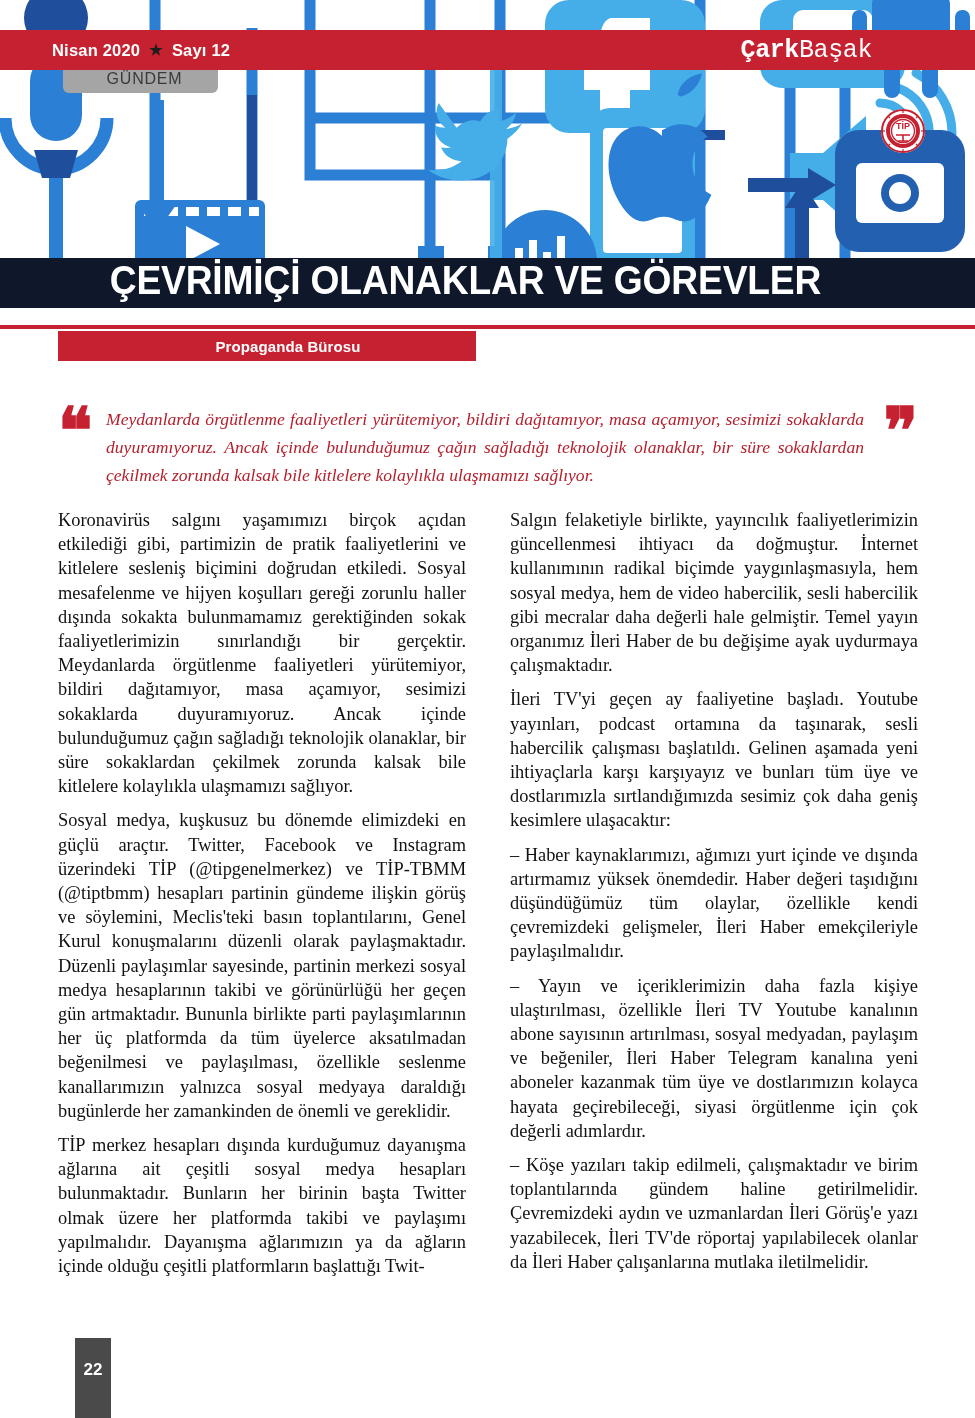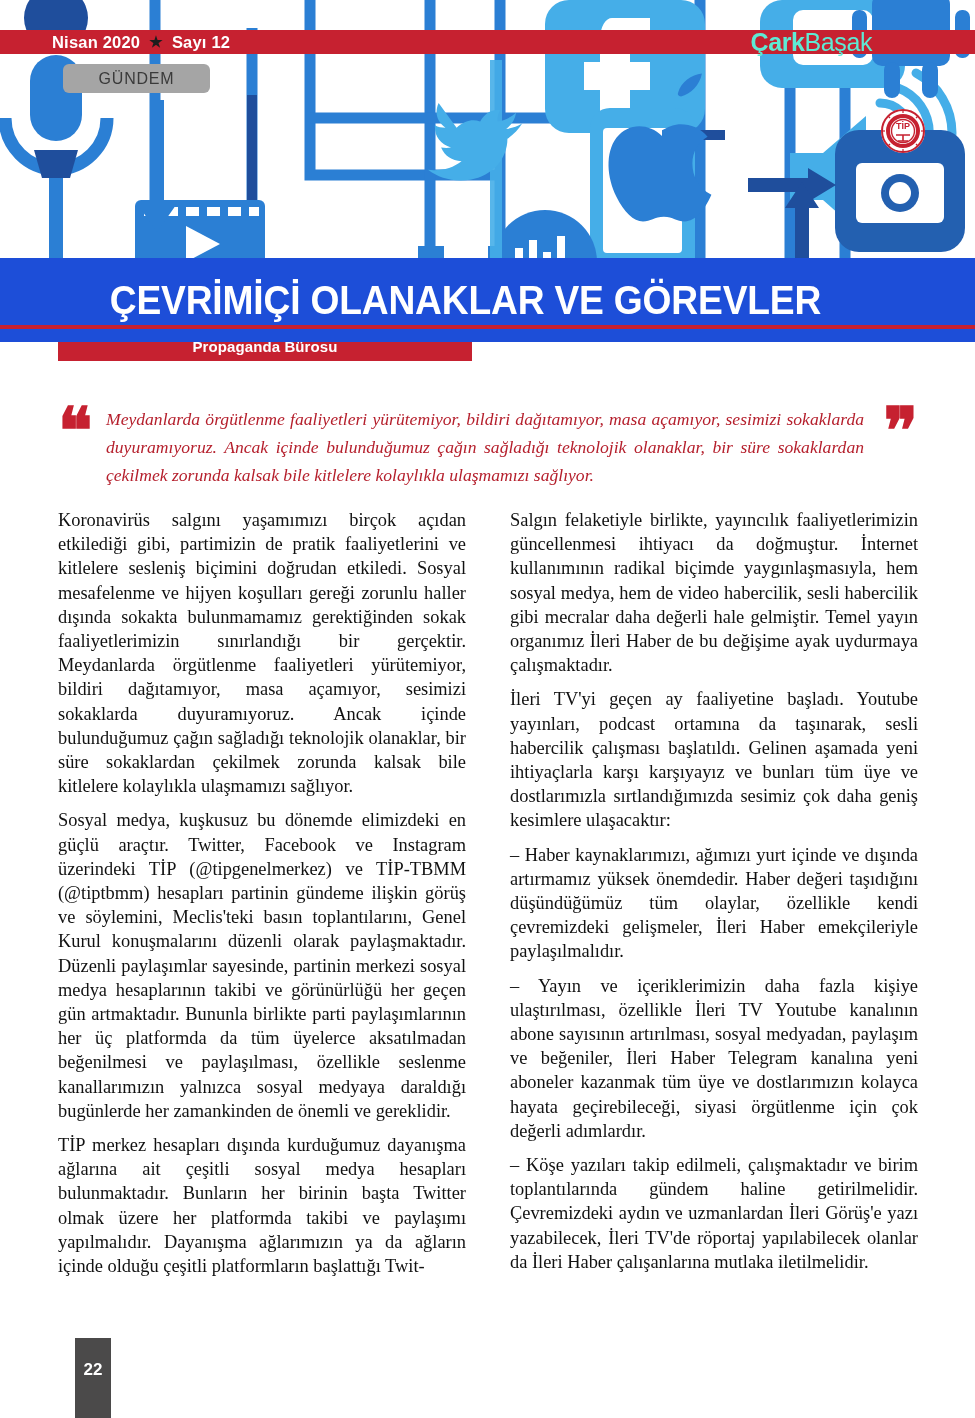--- a/index.html
+++ b/index.html
@@ -30,21 +30,21 @@
     width: 975px;
     height: 262px;
   }
   .hero-art svg { display: block; width: 975px; height: 262px; }
 
   
   .masthead {
     position: absolute;
     left: 0; top: 30px;
     width: 975px;
-    height: 24px;
+    height: 40px;
     background: #c62130;
     z-index: 5;
   }
   .masthead-issue {
     position: absolute;
     left: 52px; top: 50%;
     transform: translateY(-50%);
     color: #ffffff;
     font-family: "Liberation Sans", sans-serif;
     font-weight: bold;
@@ -60,22 +60,22 @@
     color: #1d1d1d;
     font-size: 15px;
     line-height: 1;
     position: relative;
     top: -1px;
   }
   .masthead-brand {
     position: absolute;
     right: 103px; top: 50%;
     transform: translateY(-50%);
-    color: #5eead4;
-    font-family: Liberation Sans, sans-serif;
+    color: #ffffff;
+    font-family: Liberation Mono, monospace;
     font-size: 25px;
     letter-spacing: -0.4px;
     white-space: nowrap;
   }
   .masthead-brand .b-bold { font-weight: bold; }
   .masthead-brand .b-light { font-weight: normal; }
 
   .brand-emblem {
     position: absolute;
     right: 49px; top: 50%;
@@ -88,38 +88,39 @@
   .section-tag {
     position: absolute;
     left: 63px; top: 64px;
     width: 147px; height: 29px;
     background: #a5a5a5;
     border-radius: 6px;
     z-index: 4;
     display: flex;
     align-items: center;
     justify-content: center;
+    padding-left: 8px;
   }
   .section-tag span {
     font-family: "Liberation Sans", sans-serif;
     font-size: 16px;
     color: #3a3a3a;
     letter-spacing: 0.8px;
   }
 
   
   .title-bar {
     position: absolute;
     left: 0; top: 258px;
     width: 975px;
-    height: 84px;
-    background: #1d4ed8;
+    height: 50px;
+    background: #0f172a;
     z-index: 8;
     display: flex;
-    align-items: center;
+    align-items: flex-start;
   }
   .title-bar h1 {
     margin: 0;
     padding-left: 118px;
     color: #ffffff;
     font-family: "Liberation Sans", sans-serif;
     font-weight: bold;
     font-size: 40px;
     letter-spacing: -0.2px;
     transform: scaleX(0.93);
@@ -132,27 +133,28 @@
     width: 975px;
     height: 4px;
     background: #c62130;
     z-index: 8;
   }
 
   
   .byline {
     position: absolute;
     left: 58px; top: 331px;
-    width: 414px;
+    width: 376px;
     height: 30px;
     background: #c62130;
     z-index: 7;
     display: flex;
     align-items: center;
     justify-content: center;
+    padding-left: 42px;
   }
   .byline span {
     color: #ffffff;
     font-family: "Liberation Sans", sans-serif;
     font-weight: bold;
     font-size: 15px;
     letter-spacing: 0.1px;
   }
 
   

